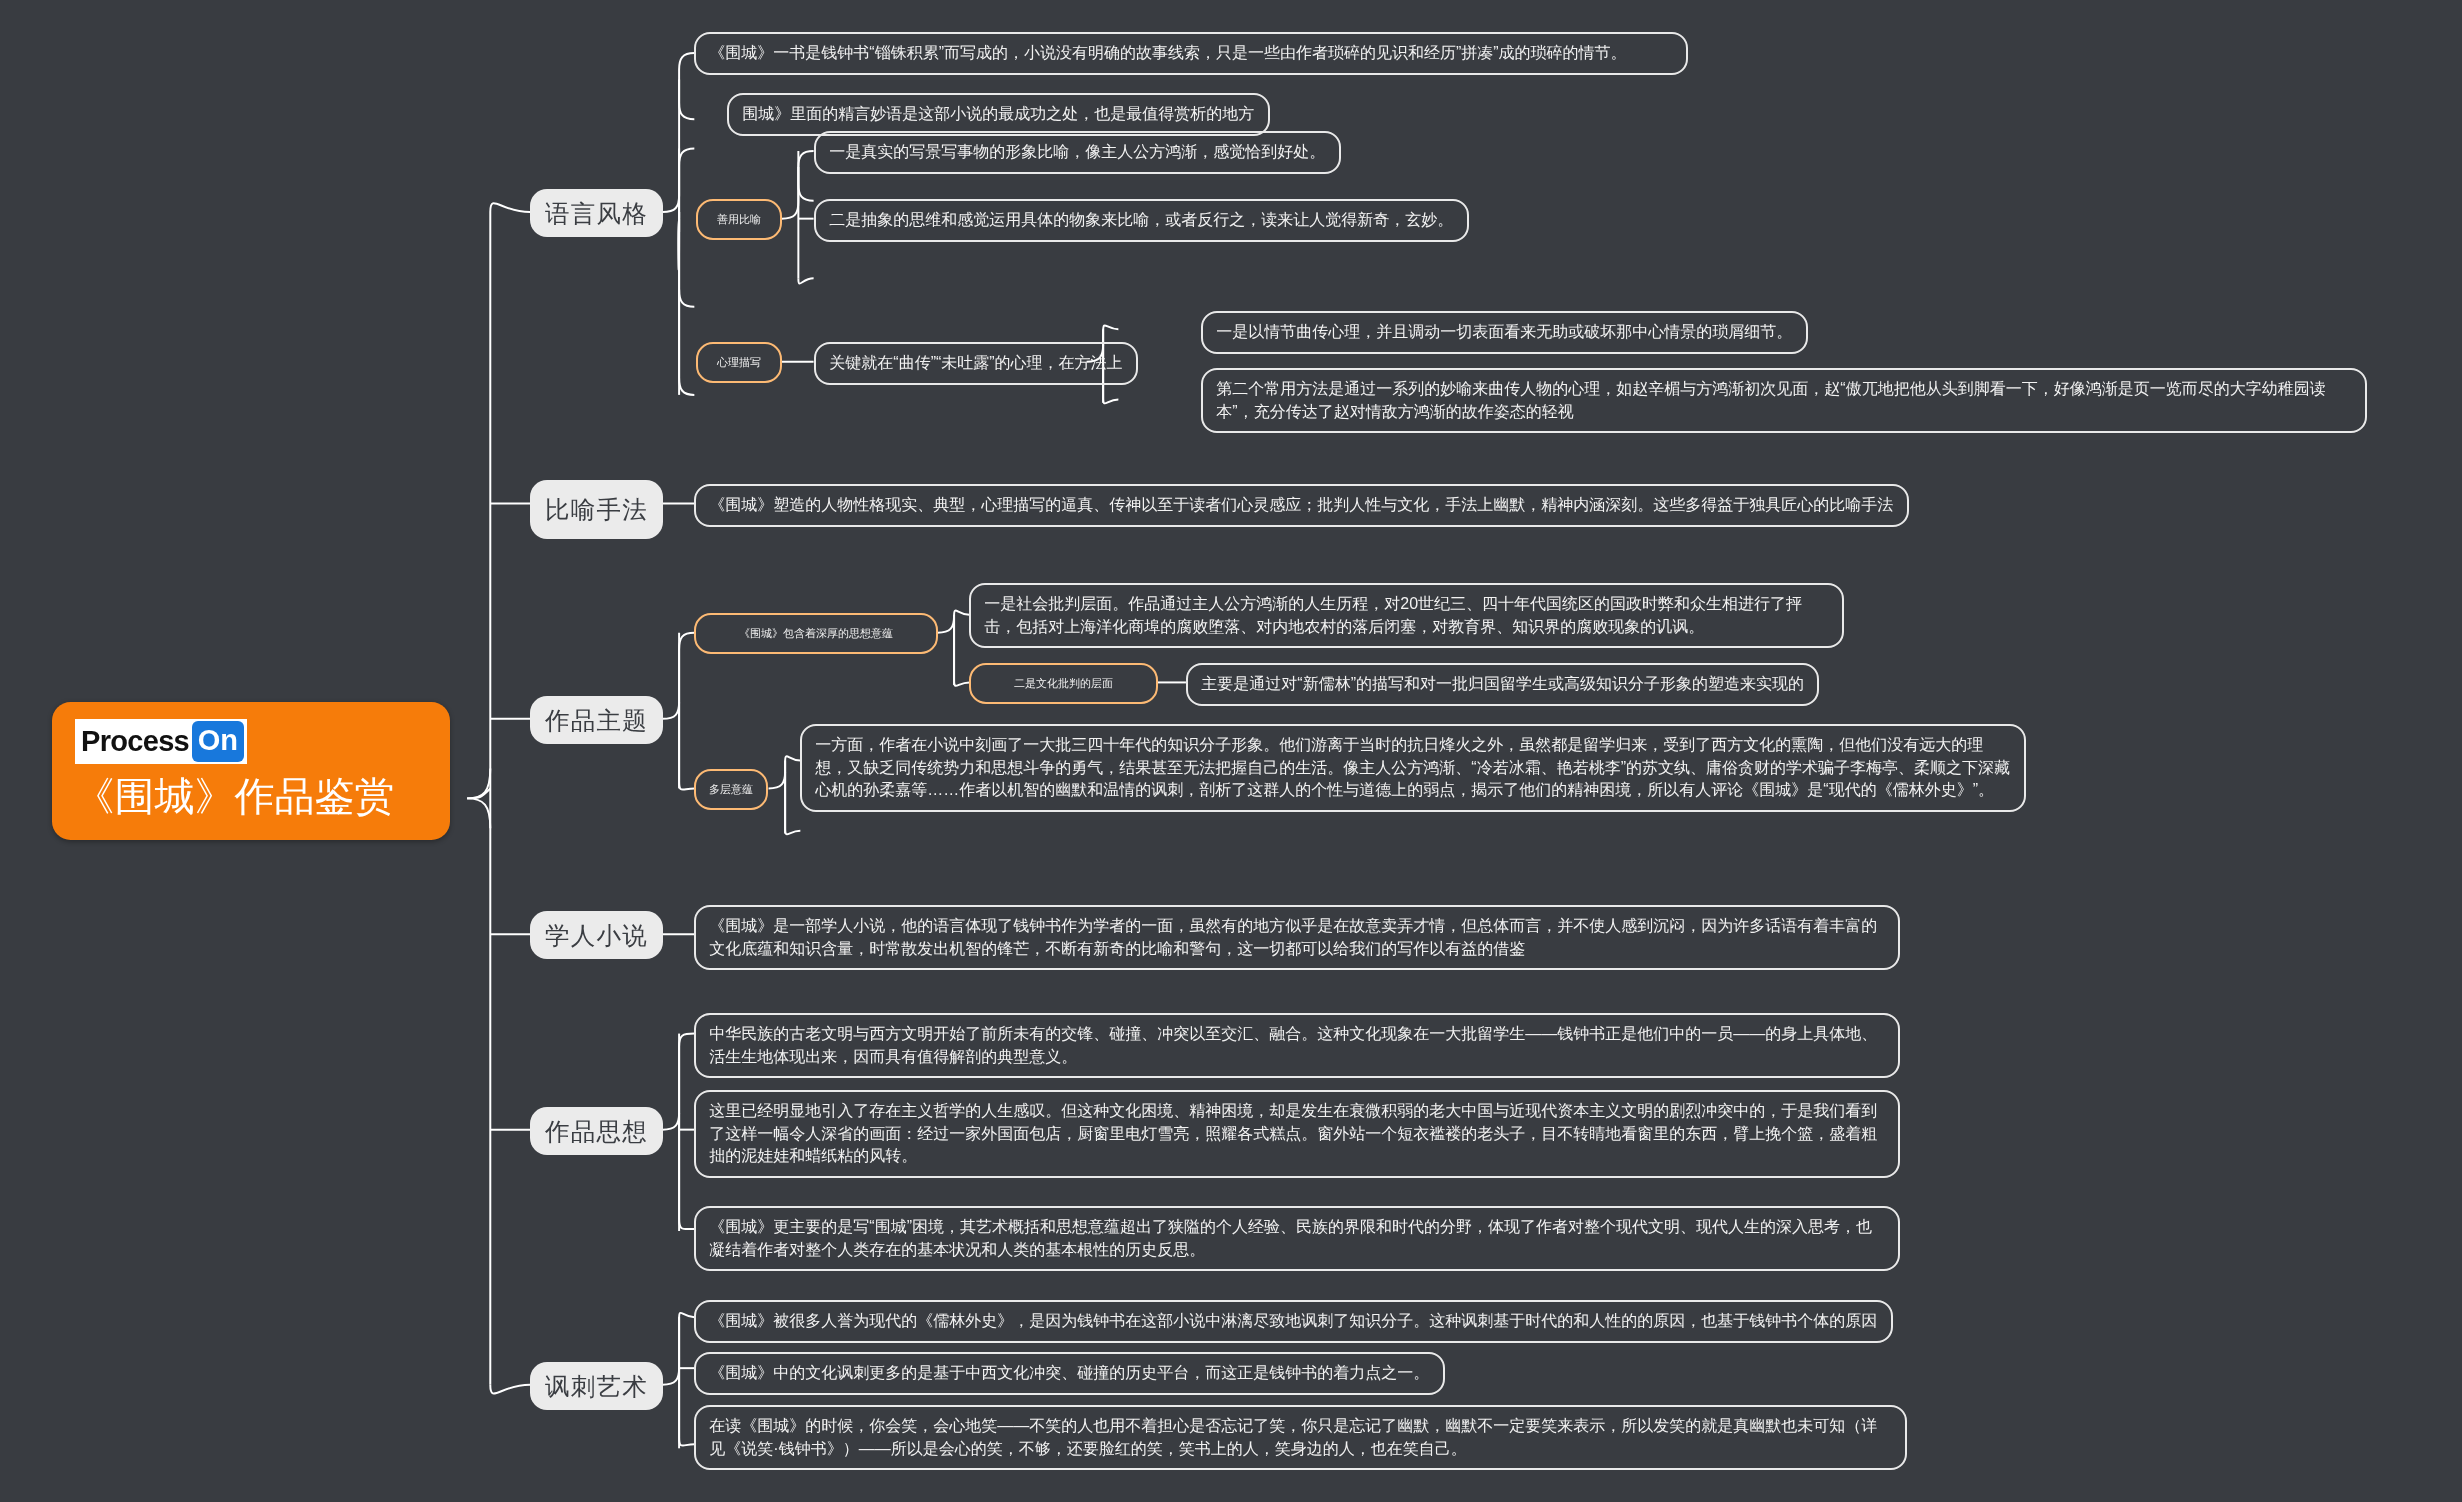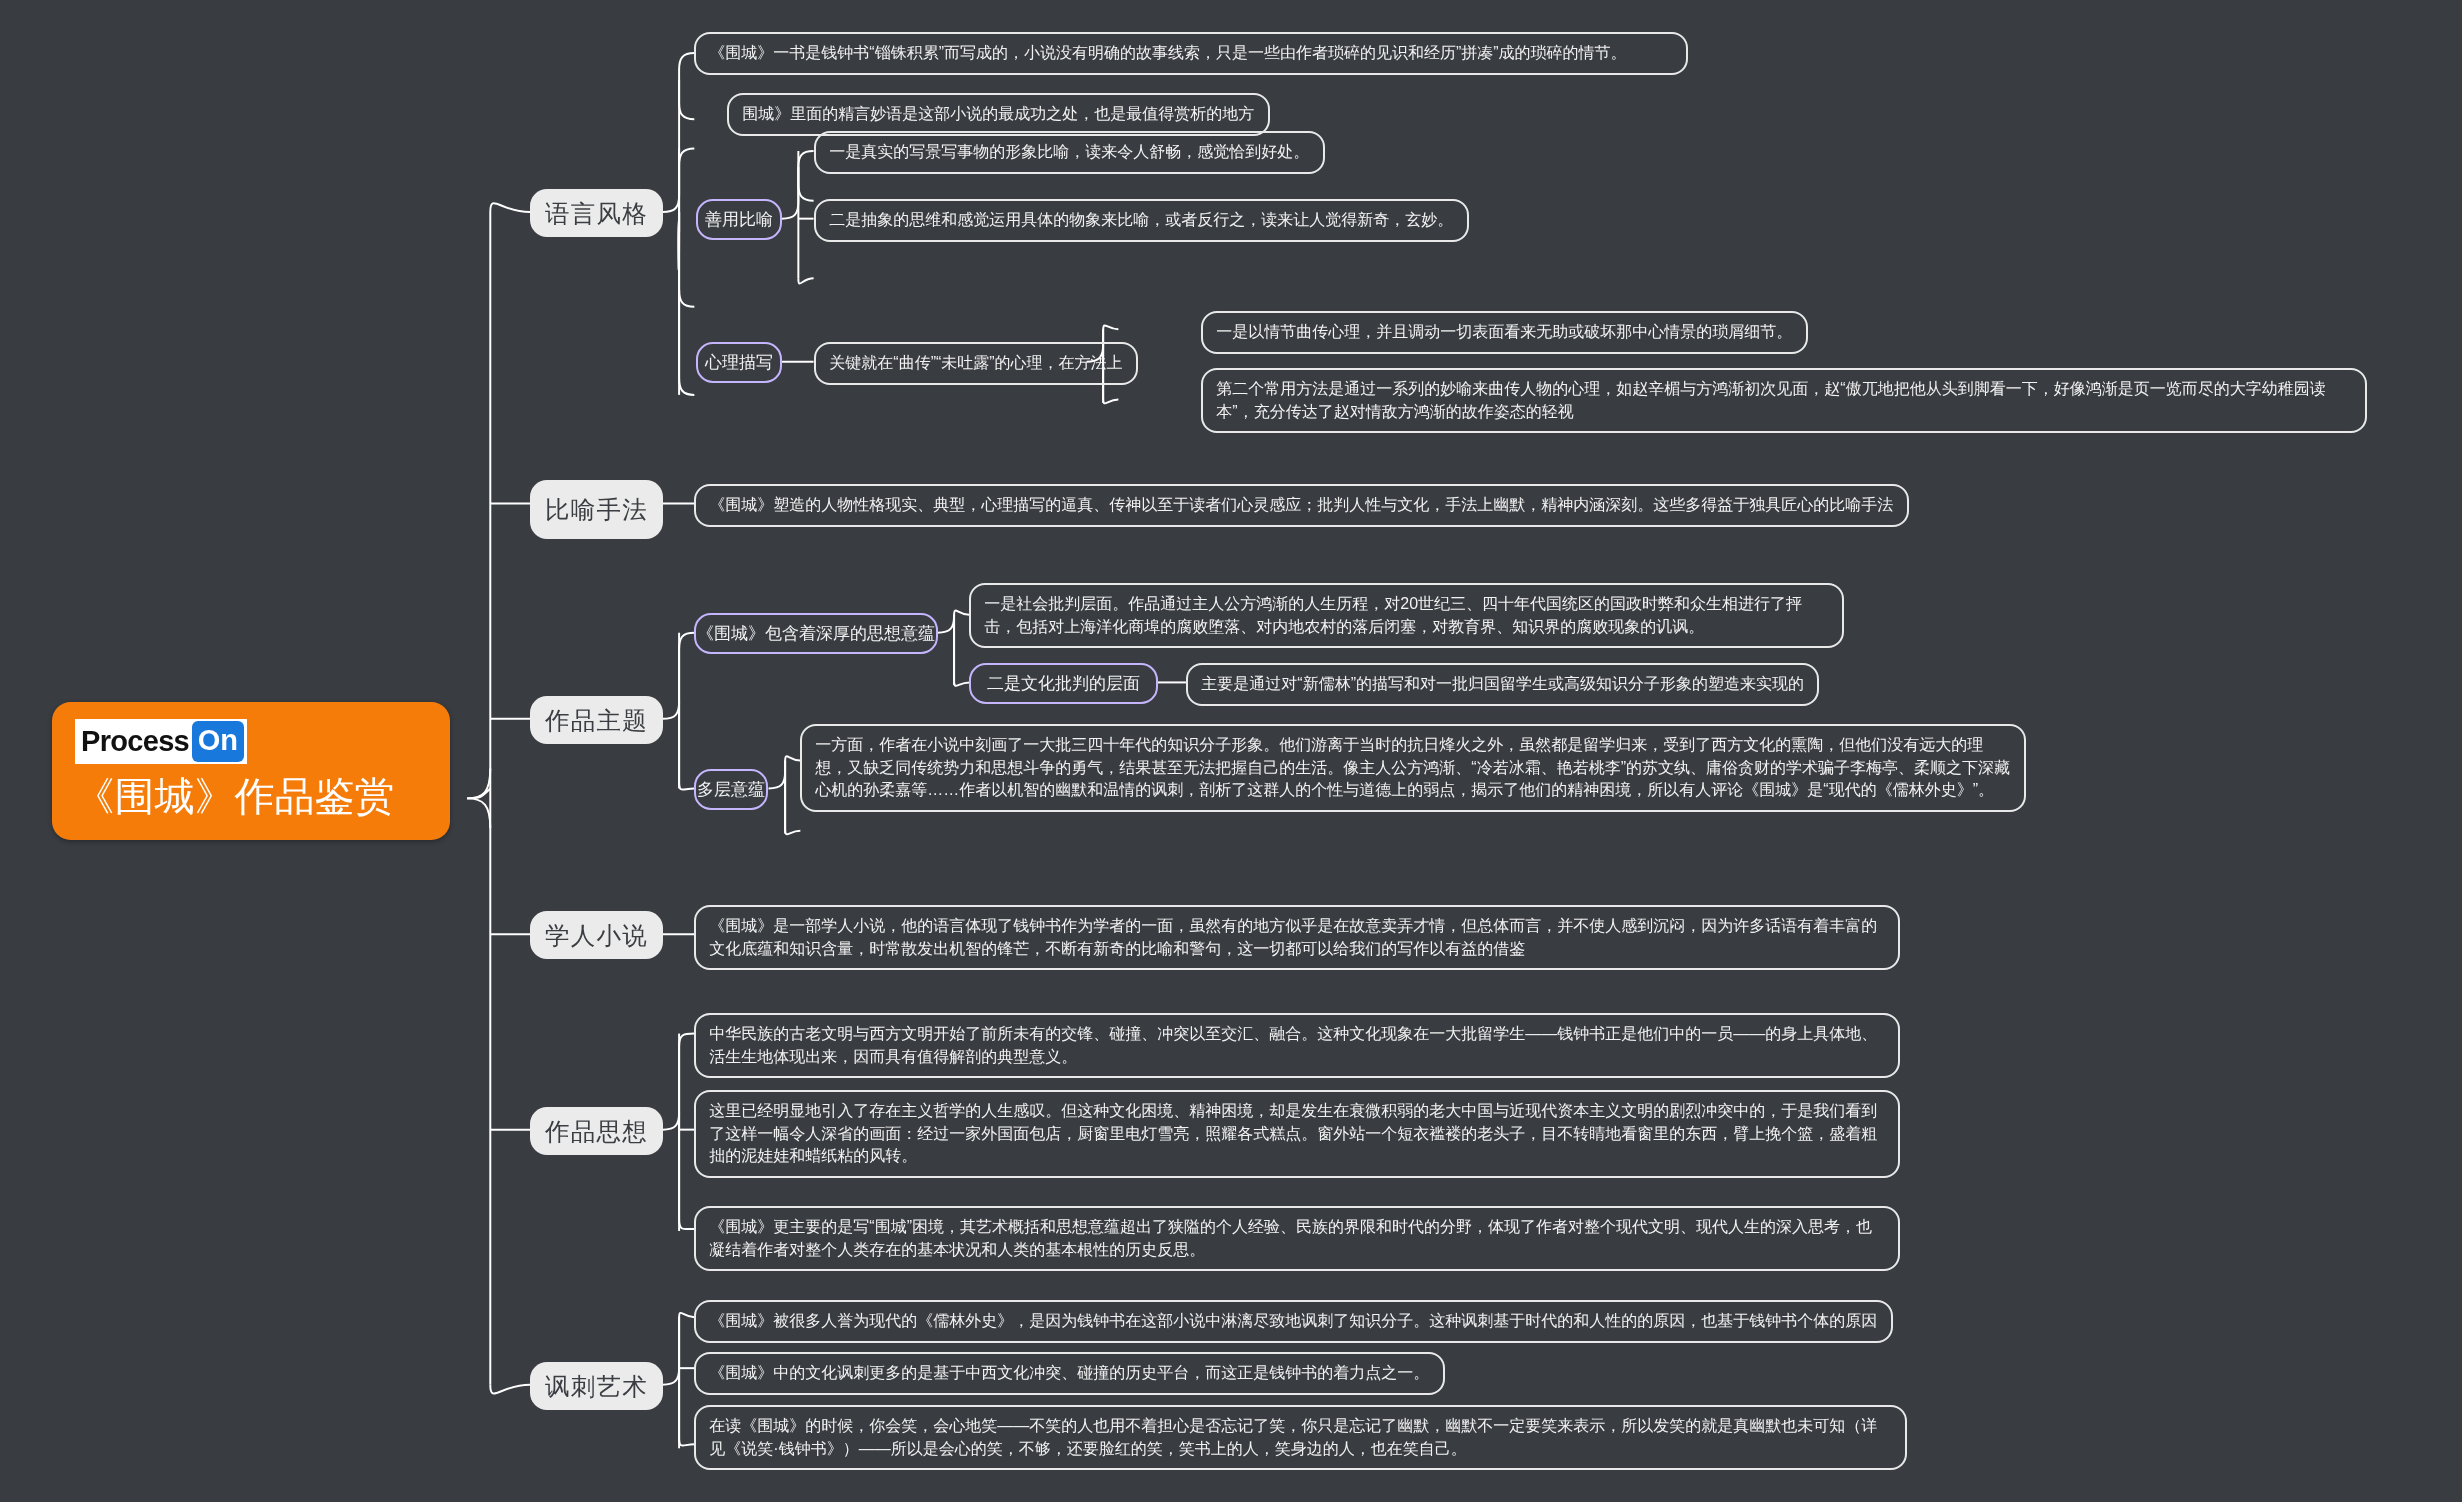--- a/index.html
+++ b/index.html
@@ -75,24 +75,24 @@
     border: 2px solid #e9e9e9;
     border-radius: 16px;
     color: #f2f2f2;
     font-size: 16px;
     line-height: 1.42;
     padding: 8px 13.3px;
     background: transparent;
   }
   .leaf.small { font-size: 16px; white-space: nowrap; }
   .pill {
-    border: 2px solid #c4b5fd;
+    border: 2px solid #fdba74;
     border-radius: 17px;
     color: #f2f2f2;
-    font-size: 17px;
+    font-size: 11px;
     padding: 9.3px 14.6px;
     white-space: nowrap;
     justify-content: center;
     background: transparent;
   }
 </style>
 </head>
 <body>
 
 <div id="canvas">
@@ -178,21 +178,21 @@
     <span>《围城》一书是钱钟书“锱铢积累”而写成的，小说没有明确的故事线索，只是一些由作者琐碎的见识和经历”拼凑”成的琐碎的情节。</span>
   </div>
   <div class="node leaf small" style="left:694px; top:93px; width:auto;margin-left:33px;">
     <span>围城》里面的精言妙语是这部小说的最成功之处，也是最值得赏析的地方</span>
   </div>
 
   <div class="node pill" style="left:696px; top:199px; width:86px; height:41px;">
     <span>善用比喻</span>
   </div>
   <div class="node leaf small" style="left:814px; top:131px;">
-    <span>一是真实的写景写事物的形象比喻，读来令人舒畅，感觉恰到好处。</span>
+    <span>一是真实的写景写事物的形象比喻，像主人公方鸿渐，感觉恰到好处。</span>
   </div>
   <div class="node leaf small" style="left:814px; top:199px;">
     <span>二是抽象的思维和感觉运用具体的物象来比喻，或者反行之，读来让人觉得新奇，玄妙。</span>
   </div>
 
   <div class="node pill" style="left:696px; top:342px; width:86px; height:41px;">
     <span>心理描写</span>
   </div>
   <div class="node leaf small" style="left:814px; top:342px;">
     <span>关键就在“曲传”“未吐露”的心理，在方法上</span>

